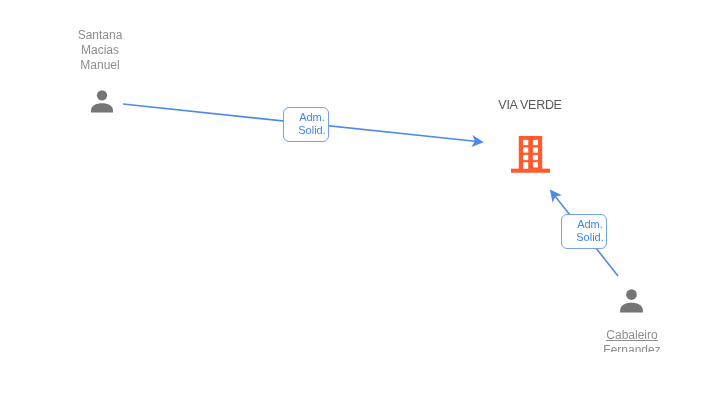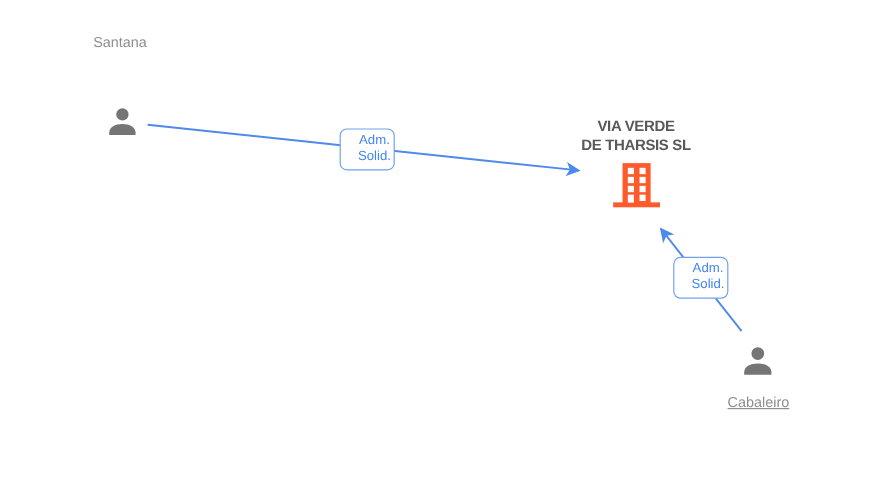--- a/index.html
+++ b/index.html
@@ -20,21 +20,21 @@
     text-align: center;
     color: var(--person-text);
     font-size: 12px;
     line-height: 15px;
   }
   .company-name {
     position: absolute;
     text-align: center;
     color: var(--company-text);
     font-size: 12.5px;
-    font-weight: bold;
+    font-weight: normal;
     line-height: 16px;
     letter-spacing: -0.3px;
   }
   .icon-wrap {
     position: absolute;
     cursor: pointer;
   }
   .person-icon-wrap { color: var(--person-icon); }
   .building-icon-wrap { color: var(--building-icon); }
   .edge-label {
@@ -86,31 +86,32 @@
       <marker id="ah" viewBox="0 0 10 10" refX="8.5" refY="5" markerWidth="7.5" markerHeight="7.5" orient="auto-start-reverse">
         <path d="M0 0 L10 5 L0 10 L2.6 5 Z" fill="var(--arrow)"></path>
       </marker>
     </defs>
     <line x1="123" y1="104" x2="482" y2="142" stroke="var(--arrow)" stroke-width="1.6" marker-end="url(#ah)"></line>
     <line x1="618" y1="276" x2="551" y2="191" stroke="var(--arrow)" stroke-width="1.6" marker-end="url(#ah)"></line>
   </svg>
 
   <div class="person-name" style="left:40px; top:28px; width:120px;">
     <div>Santana</div>
+    <div>Macias</div>
+    <div>Manuel</div>
   </div>
   <div class="icon-wrap person-icon-wrap" style="left:88px; top:88px;">
     <svg width="28" height="28" viewBox="0 0 24 24">
       <circle cx="12" cy="6.3" r="4.4" fill="currentColor"></circle>
       <path d="M2.6 21 v-1.7 c0 -4.1 4.2 -6.2 9.4 -6.2 s9.4 2.1 9.4 6.2 V21 Z" fill="currentColor"></path>
     </svg>
   </div>
 
   <div class="company-name" style="left:455px; top:97px; width:150px;">
     <div>VIA VERDE</div>
-    <div>DE THARSIS SL</div>
   </div>
   <div class="icon-wrap building-icon-wrap" style="left:510px; top:134px;">
     <svg width="41" height="40" viewBox="0 0 42 40">
       <rect x="1" y="35" width="40" height="4.2" fill="currentColor"></rect>
       <rect x="9" y="1.5" width="24" height="34" fill="currentColor"></rect>
       <rect x="13.5" y="5.5" width="5.2" height="5.4" fill="#ffffff"></rect>
       <rect x="23.5" y="5.5" width="5.2" height="5.4" fill="#ffffff"></rect>
       <rect x="13.5" y="13.2" width="5.2" height="5.4" fill="#ffffff"></rect>
       <rect x="23.5" y="13.2" width="5.2" height="5.4" fill="#ffffff"></rect>
       <rect x="13.5" y="20.9" width="5.2" height="5.4" fill="#ffffff"></rect>
@@ -121,20 +122,21 @@
   </div>
 
   <div class="icon-wrap person-icon-wrap" style="left:617px; top:287px;">
     <svg width="29" height="29" viewBox="0 0 24 24">
       <circle cx="12" cy="6.3" r="4.4" fill="currentColor"></circle>
       <path d="M2.6 21 v-1.7 c0 -4.1 4.2 -6.2 9.4 -6.2 s9.4 2.1 9.4 6.2 V21 Z" fill="currentColor"></path>
     </svg>
   </div>
   <div class="person-name" style="left:572px; top:328px; width:120px;text-decoration:underline;">
     <div>Cabaleiro</div>
+    <div>Fernandez</div>
   </div>
 
   <div class="edge-label" style="left:283px; top:107px;">
     <div>Adm.</div>
     <div>Solid.</div>
   </div>
   <div class="edge-label" style="left:561px; top:214px;">
     <div>Adm.</div>
     <div>Solid.</div>
   </div>

